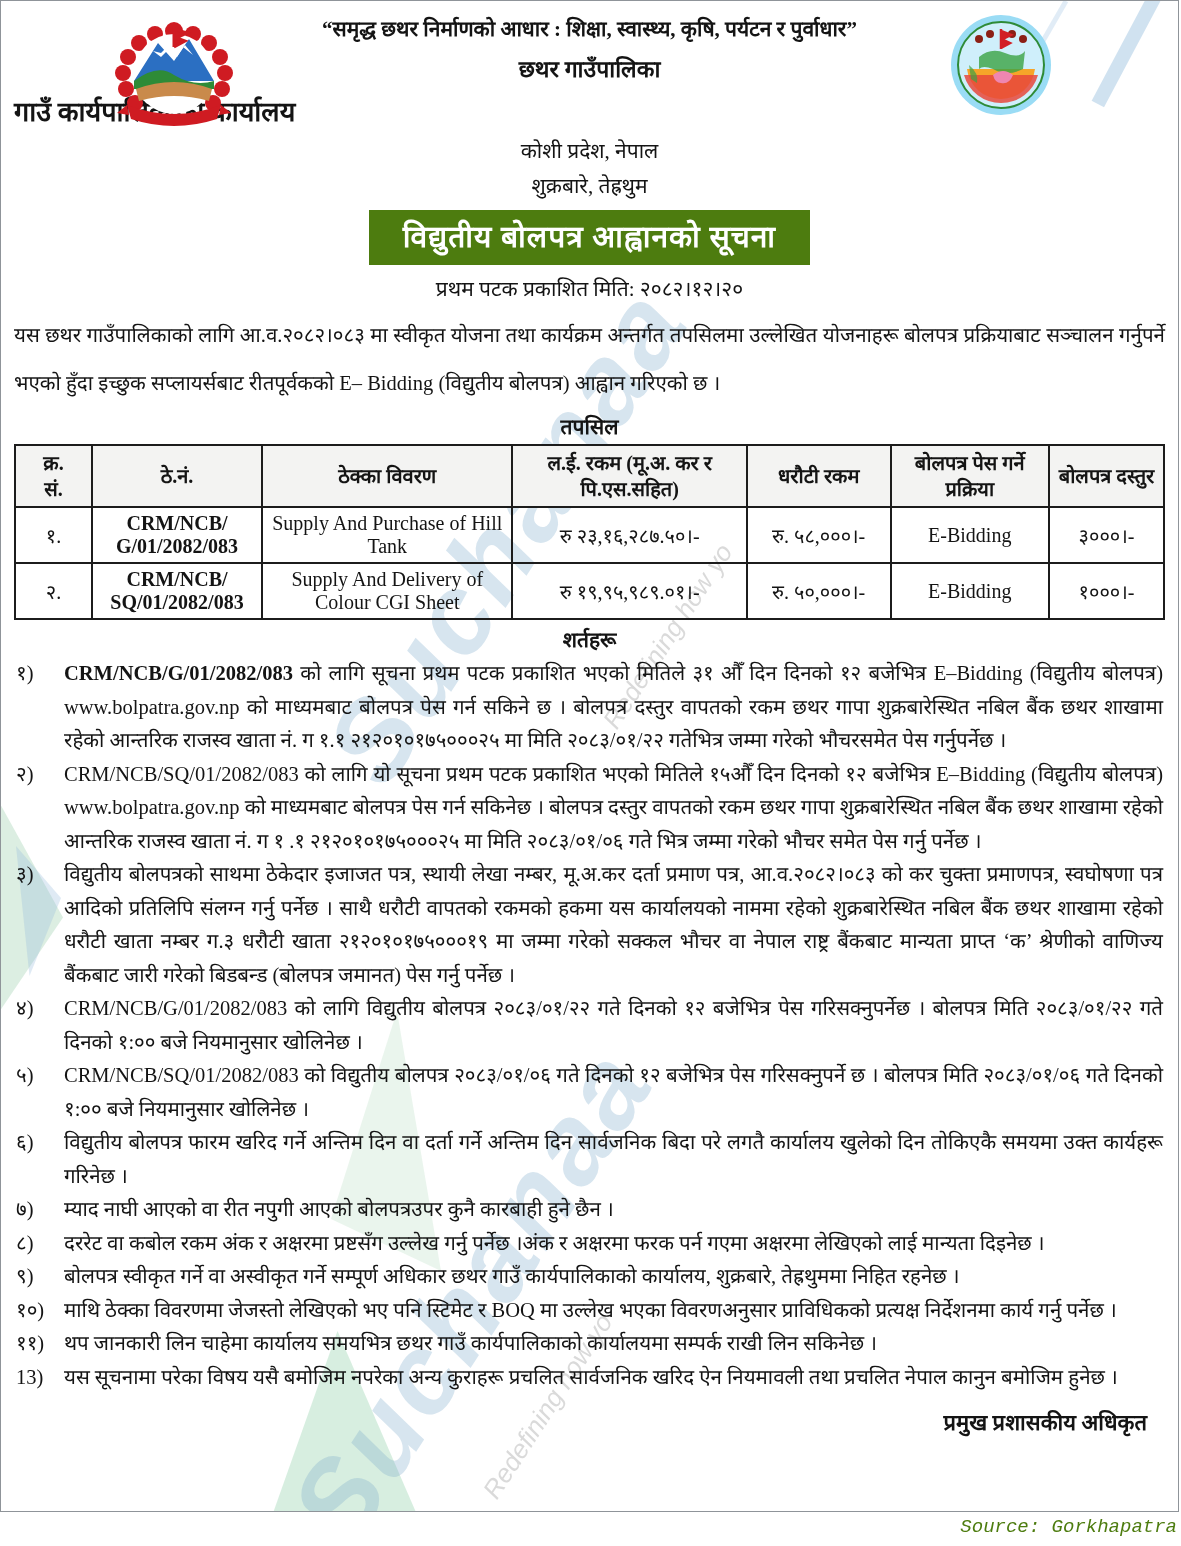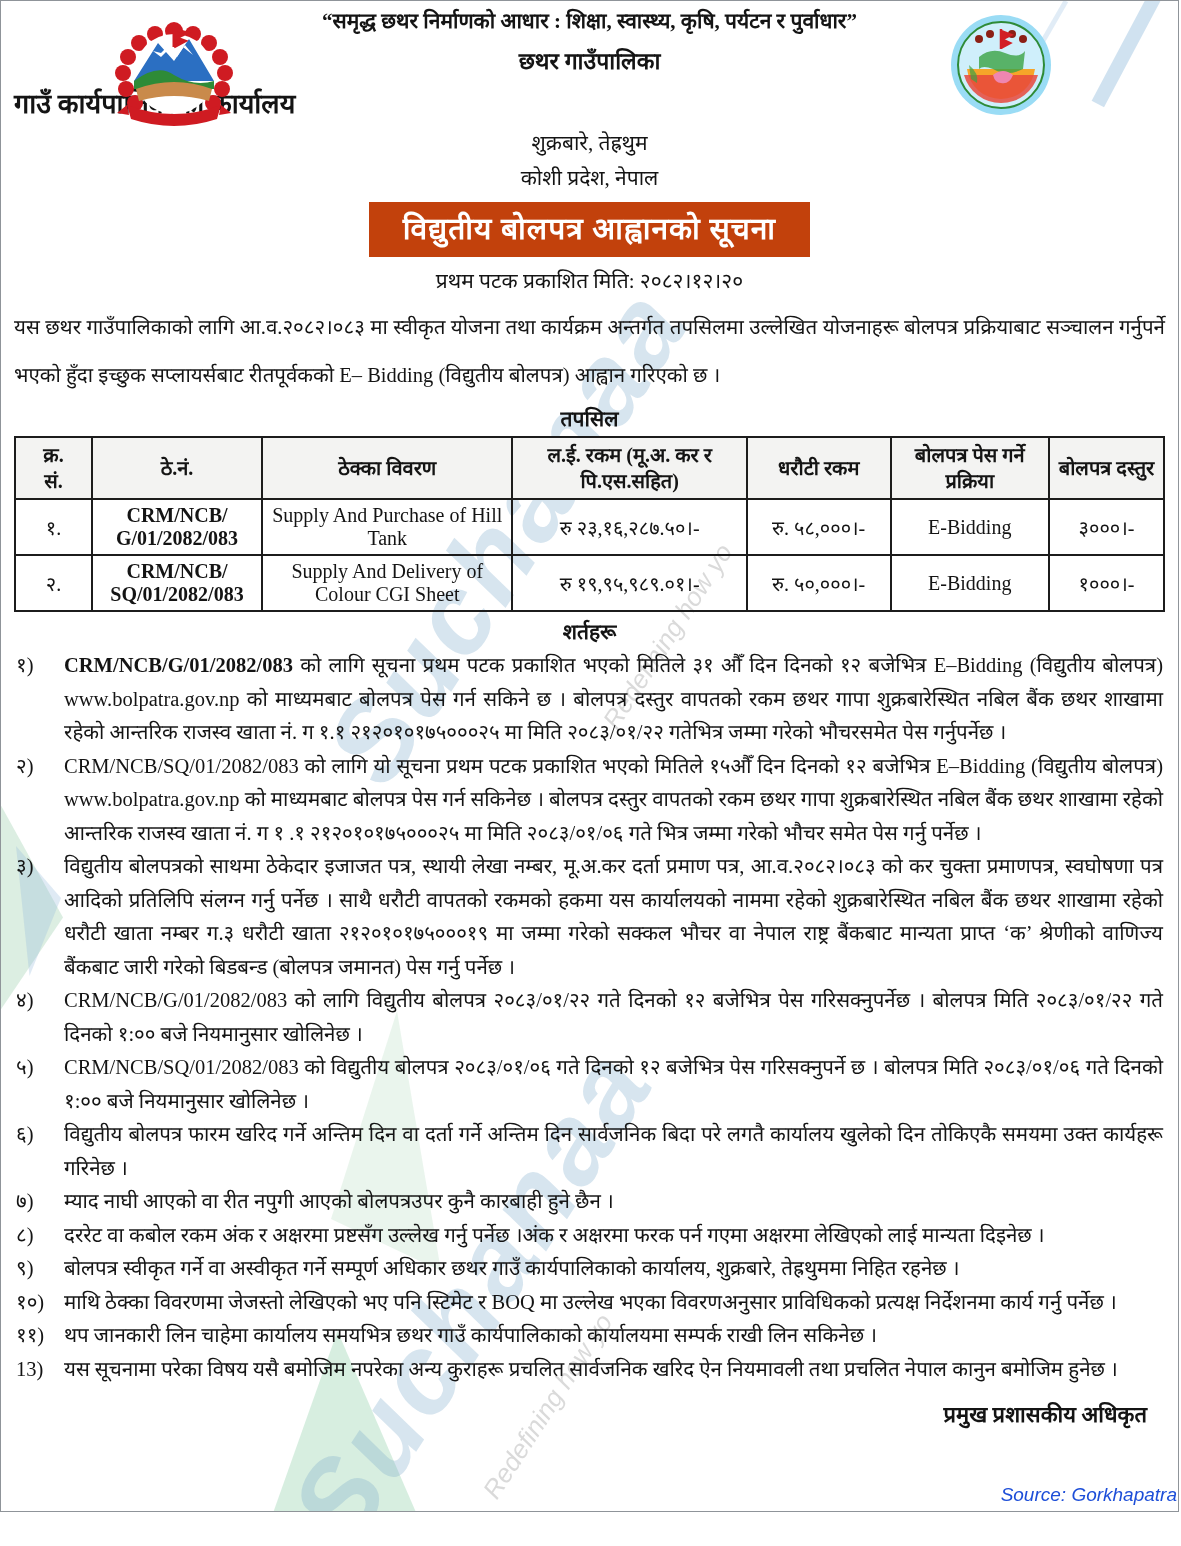--- a/index.html
+++ b/index.html
@@ -32,27 +32,27 @@
   .wm-tag-b{left:440px;top:1390px;}
   .shape{position:absolute;}
   .tri1{left:-8px;top:790px;width:70px;height:230px;background:rgba(140,200,160,0.30);clip-path:polygon(0 0,100% 55%,0 100%);}
   .tri2{left:260px;top:1330px;width:170px;height:216px;background:rgba(140,205,165,0.35);clip-path:polygon(45% 0,100% 100%,0 100%);}
   .tri3{left:330px;top:1010px;width:110px;height:260px;background:rgba(160,210,175,0.22);clip-path:polygon(60% 0,100% 100%,0 80%);}
   .tri4{left:15px;top:845px;width:45px;height:130px;background:rgba(150,185,220,0.30);clip-path:polygon(0 0,100% 40%,30% 100%);}
   .streak1{left:1118px;top:-10px;width:14px;height:120px;background:rgba(150,190,222,0.45);transform:rotate(28deg);}
   .streak2{left:1040px;top:-6px;width:5px;height:90px;background:rgba(170,200,228,0.35);transform:rotate(30deg);}
 
   
-  .quote{text-align:center;font-weight:bold;font-size:21px;padding-top:5px;}
+  .quote{text-align:center;font-weight:bold;font-size:21px;padding-top:13px;}
   .muni{text-align:center;font-weight:bold;font-size:23px;margin-top:10px;}
   .office{text-align:left;font-weight:bold;font-size:27px;margin-top:8px;}
   .addr{text-align:center;font-size:21px;margin-top:7px;}
   .banner-wrap{text-align:center;margin-top:11px;}
   .banner{
-    display:inline-block;background:#c2410c;color:#ffffff;font-weight:bold;
+    display:inline-block;background:#4d7c0f;color:#ffffff;font-weight:bold;
     font-size:30px;padding:5px 34px 9px;letter-spacing:1px;
   }
   .published{text-align:center;font-size:21px;margin-top:9px;}
 
   .logo{position:absolute;z-index:3;}
   .logo-left{left:112px;top:16px;width:122px;height:116px;}
   .logo-right{left:948px;top:12px;width:104px;height:104px;}
 
   
   .intro{font-size:20.5px;line-height:48px;text-align:justify;margin-top:9px;}
@@ -71,22 +71,22 @@
 
   .conds{margin-top:4px;}
   .cond{display:flex;font-size:20.5px;line-height:33.5px;text-align:justify;}
   .cond .no{flex:0 0 50px;padding-left:2px;box-sizing:border-box;}
   .cond .body{flex:1;padding-right:2px;}
   .cond .lead{font-weight:bold;}
 
   .signature{text-align:right;font-weight:bold;font-size:22px;margin-top:12px;padding-right:18px;}
 
   .source{
-    position:absolute;right:4px;top:1484px;font-family:Liberation Sans, sans-serif;
-    font-style:italic;font-size:19px;color:#1d4ed8;z-index:2;
+    position:absolute;right:4px;top:1516px;font-family:Liberation Mono, monospace;
+    font-style:italic;font-size:19px;color:#4d7c0f;z-index:2;
   }
 </style>
 </head>
 <body>
 
 <div class="doc">
 
   <div class="decor">
     <div class="shape tri1"></div>
     <div class="shape tri2"></div>
@@ -144,22 +144,22 @@
       <path d="M30 44 Q42 34 56 40 Q70 46 76 38 L74 56 Q58 64 44 56 Q34 52 30 56 Z" fill="#3aa344" opacity="0.8"></path>
       <path d="M44 62 Q54 54 64 62 Q60 72 52 70 Q46 70 44 62 Z" fill="#ef86b0"></path>
       <path d="M20 52 Q30 60 28 70 L22 66 Z" fill="#3aa344" opacity="0.7"></path>
     </svg>
   </div>
 
   <div class="content">
     <div class="quote">“समृद्ध छथर निर्माणको आधार : शिक्षा, स्वास्थ्य, कृषि, पर्यटन र पुर्वाधार”</div>
     <div class="muni">छथर गाउँपालिका</div>
     <div class="office">गाउँ कार्यपालिकाको कार्यालय</div>
+    <div class="addr">कोशी प्रदेश, नेपाल</div>
     <div class="addr">शुक्रबारे, तेह्रथुम</div>
-    <div class="addr">कोशी प्रदेश, नेपाल</div>
 
     <div class="banner-wrap">
       <span class="banner">विद्युतीय बोलपत्र आह्वानको सूचना</span>
     </div>
 
     <div class="published">प्रथम पटक प्रकाशित मिति: २०८२।१२।२०</div>
 
     <div class="intro">यस छथर गाउँपालिकाको लागि आ.व.२०८२।०८३ मा स्वीकृत योजना तथा कार्यक्रम अन्तर्गत तपसिलमा  उल्लेखित योजनाहरू बोलपत्र प्रक्रियाबाट सञ्चालन गर्नुपर्ने भएको हुँदा इच्छुक सप्लायर्सबाट रीतपूर्वकको E– Bidding (विद्युतीय बोलपत्र) आह्वान गरिएको छ ।</div>
 
     <div class="section-title">तपसिल</div>

